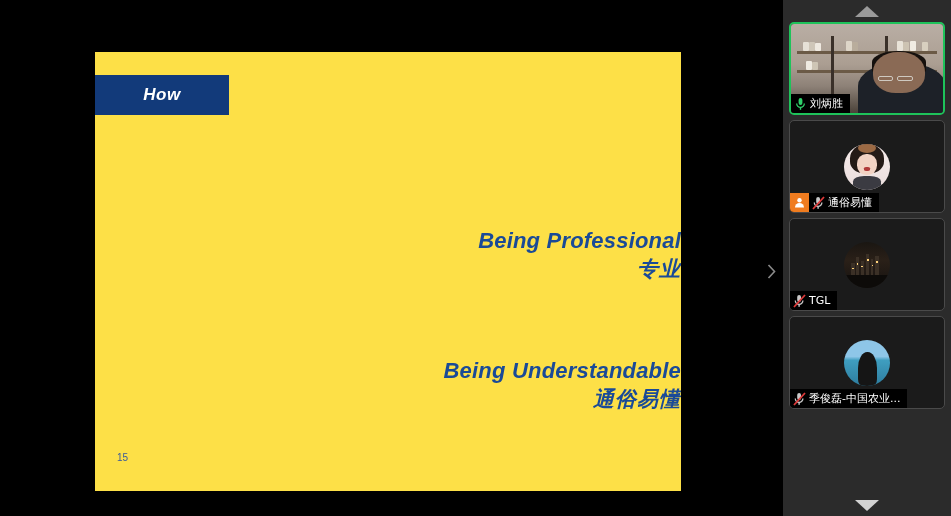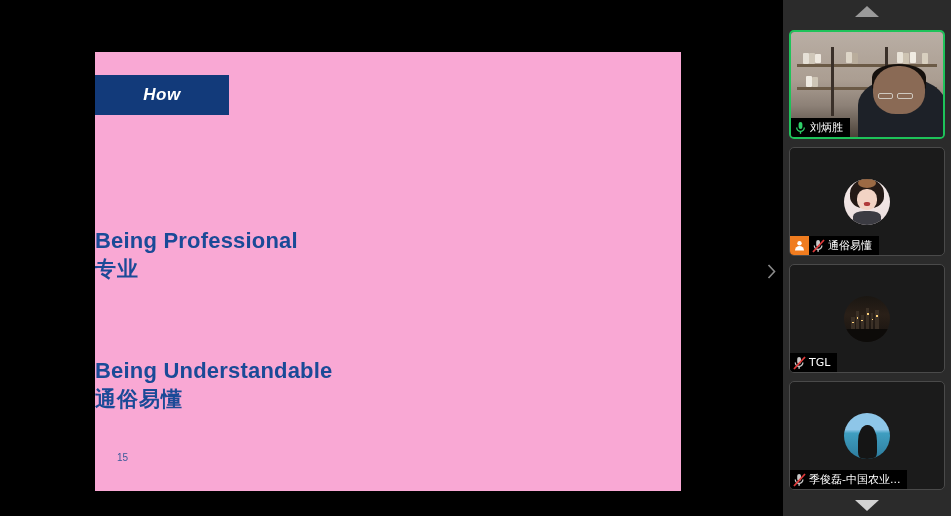--- a/index.html
+++ b/index.html
@@ -14,21 +14,21 @@
   
   #stage {
     position: absolute; left: 0; top: 0; width: 783px; height: 516px;
     background: #000;
   }
 
   
   #slide {
     position: absolute; left: 95px; top: 52px;
     width: 586px; height: 439px;
-    background: #f9a8d4;
+    background: #fde047;
     overflow: hidden;
   }
 
   
   .hdr { position: absolute; left: 0px; top: 23px; height: 40px; display: flex; }
   .hdr-how {
     width: 134px; height: 40px; background: #123a7a;
     display: flex; align-items: center; justify-content: center;
   }
   .hdr-how span {
@@ -48,21 +48,21 @@
 
   
   .para {
     position: absolute; left: 20px; top: 97px; width: 546px;
     text-align: center;
     color: #1d3f88; font-weight: bold; font-size: 17.5px;
     line-height: 26px; letter-spacing: 0px;
     font-family: "DejaVu Sans", sans-serif;
   }
 
-  .blk { position: absolute; left: 0; width: 586px; text-align: left; }
+  .blk { position: absolute; left: 0; width: 586px; text-align: right; font-style: italic; }
   .blk .en {
     color: #1a4a97; font-weight: bold; font-size: 22px;
     font-family: "Liberation Sans", sans-serif;
     letter-spacing: .2px; line-height: 28px;
   }
   .blk .cn {
     color: #1a4a97; font-weight: bold; font-size: 21px;
     font-family: "DejaVu Sans", sans-serif;
     line-height: 29px; letter-spacing: 1px;
   }
@@ -95,22 +95,22 @@
     position: absolute; left: 0; width: 168px; height: 22px;
     display: flex; align-items: center; justify-content: center;
     cursor: pointer;
   }
   #scroll-up { top: 0px; }
   #scroll-down { bottom: 0px; }
 
   .tiles { position: absolute; left: 0; top: 22px; width: 168px; }
 
   .tile {
-    position: relative; width: 156px; height: 109px;
-    margin: 8px auto 5px auto;
+    position: relative; width: 156px; height: 93px;
+    margin: 0 auto 5px auto;
     background: #1b1b1b;
     border: 1px solid #4a4a4a;
     border-radius: 5px;
     overflow: hidden;
   }
   .tile.active { border: 2px solid #1ec35a; }
 
   .tile .video {
     position: absolute; inset: 0;
   }

